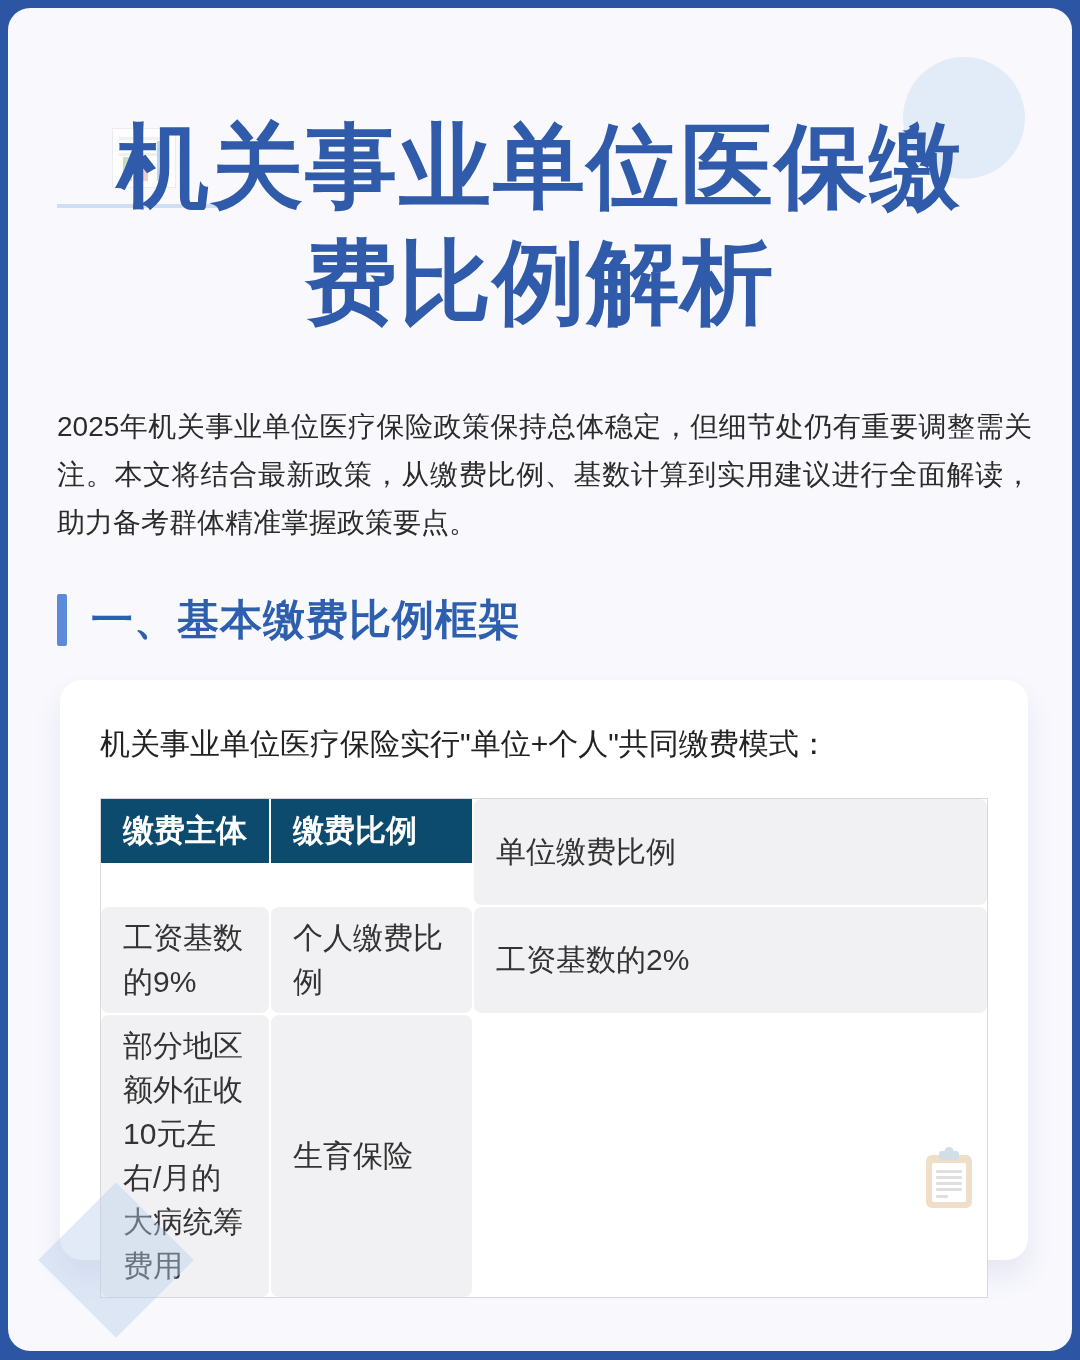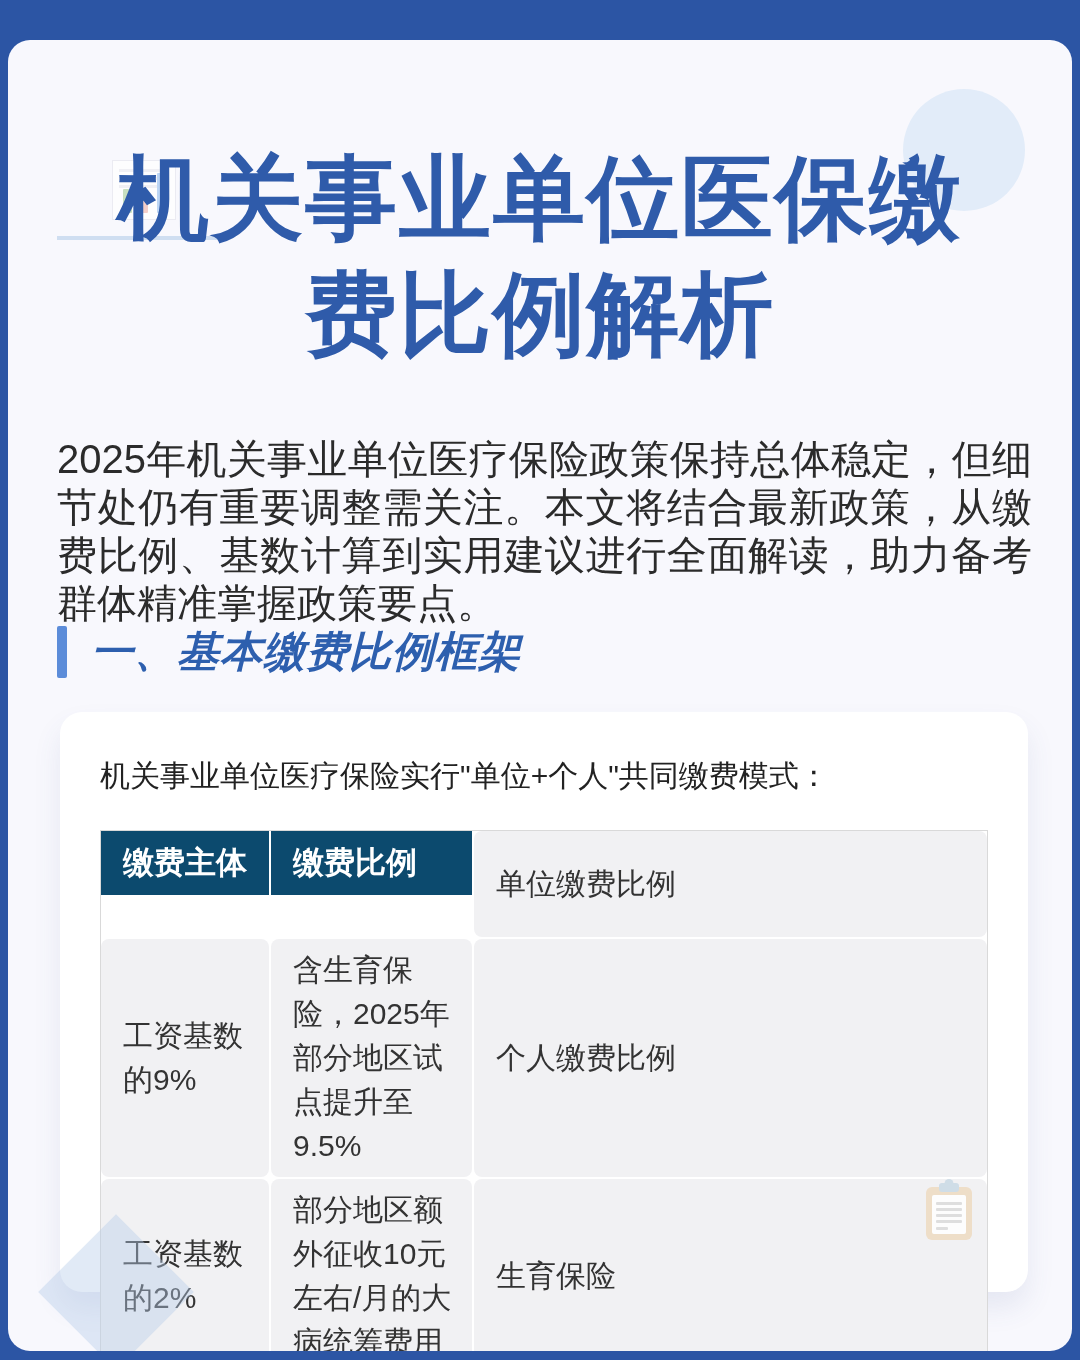--- a/index.html
+++ b/index.html
@@ -12,21 +12,20 @@
     height: 1360px;
     background: #2c55a4;
     overflow: hidden;
   }
   .inner {
     position: absolute;
     left: 8px; top: 8px; right: 8px; bottom: 9px;
     background: #f8f8fd;
     border-radius: 22px;
     overflow: hidden;
-    margin-top: 32px;
   }
 
   
   .deco-circle {
     position: absolute;
     left: 895px; top: 49px;
     width: 122px; height: 122px;
     border-radius: 50%;
     background: #e2ecf9;
     z-index: 1;
@@ -73,35 +72,34 @@
     line-height: 116px;
     letter-spacing: 2px;
     z-index: 2;
   }
 
   
   .intro {
     position: absolute;
     left: 49px; top: 395px;
     width: 975px;
-    font-size: 40px;
+    font-size: 28px;
     line-height: 48px;
     color: #2b2b2b;
     text-align: justify;
     z-index: 2;
   }
 
   
   .section-header {
     position: absolute;
     left: 49px; top: 584px;
     display: flex;
     align-items: center;
     z-index: 2;
-    font-style: italic;
   }
   .section-bar {
     width: 10px; height: 52px;
     background: #5c8cd9;
     border-radius: 2px;
     margin-right: 24px;
   }
   .section-title {
     font-size: 42px;
     font-weight: 800;
@@ -229,21 +227,20 @@
 
     <div class="card">
       <p class="card-intro">机关事业单位医疗保险实行"单位+个人"共同缴费模式：</p>
 
       <div class="rate-table">
         <div class="th">缴费主体</div>
         <div class="th">缴费比例</div>
 
         <div class="td">单位缴费比例</div>
         <div class="td">工资基数的9%</div>
-        <div class="td">含生育保险，2025年部分地区试点提升至9.5%</div>
 
         <div class="td">个人缴费比例</div>
         <div class="td">工资基数的2%</div>
         <div class="td">部分地区额外征收10元左右/月的大病统筹费用</div>
 
         <div class="td">生育保险</div>
       </div>
     </div>
 
     <div class="clipboard">

